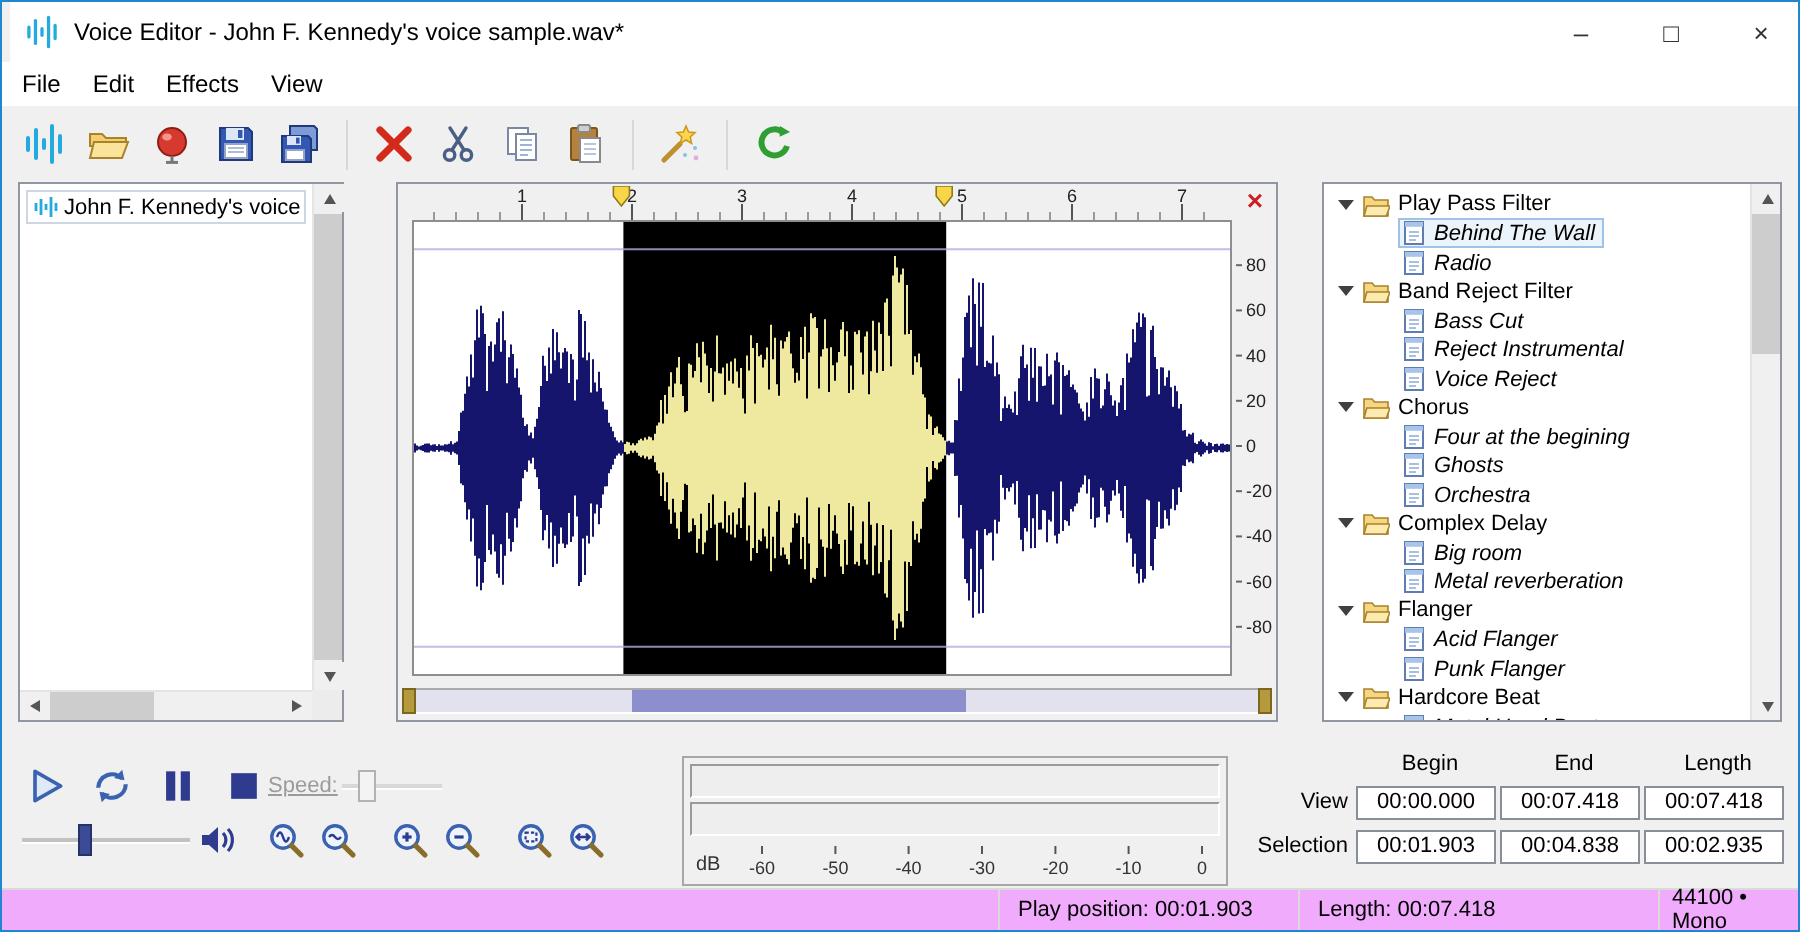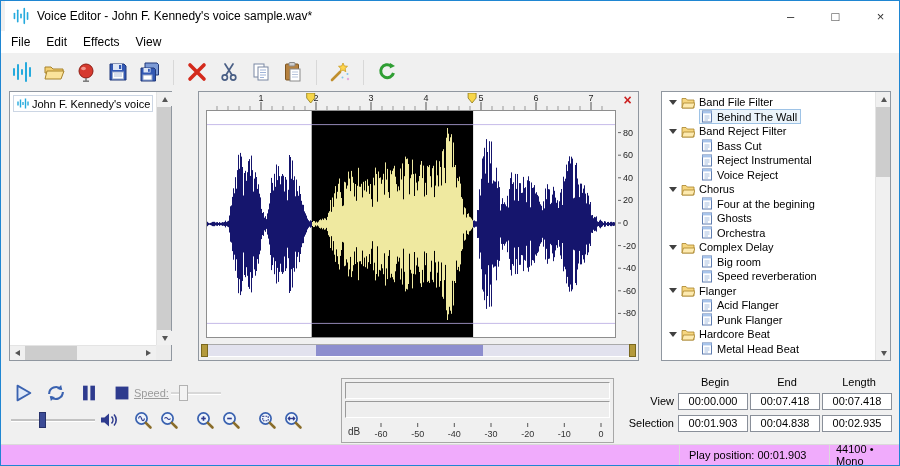--- a/index.html
+++ b/index.html
@@ -50,21 +50,21 @@
 .gold{width:7px;background:#b49a3c;border:1px solid #7a681f;flex:none;}
 .wtrack{position:relative;flex:1;background:#e2e2ee;border-top:1px solid #aaa;border-bottom:1px solid #fff;}
 .sel-range{position:absolute;top:0;bottom:0;background:#8d8ece;}
 .treepanel{position:absolute;left:660px;top:90px;width:230px;height:270px;border:1px solid #9097a0;background:#fff;overflow:hidden;}
 .tree{position:absolute;left:0;top:3px;right:16px;bottom:0;overflow:hidden;}
 .trow{height:14.5px;display:flex;align-items:center;font-size:11px;white-space:nowrap;}
 .trow.folder{padding-left:7px;}
 .trow.child{padding-left:37px;}
 .tri{width:0;height:0;border-left:4px solid transparent;border-right:4px solid transparent;border-top:5px solid #404040;margin-right:4px;flex:none;}
 .ticon{margin-right:4px;flex:none;}
-.fwrap{display:inline-flex;align-items:center;border:1px solid transparent;padding:0 3px 0 1px;}
+.fwrap{display:inline-flex;align-items:flex-end;border:1px solid transparent;padding:0 3px 0 1px;font-style:italic;}
 .fwrap.focused{border-color:#9ec3e6;background:#ebf4fb;}
 .transport{position:absolute;left:8px;top:378px;display:flex;gap:5px;}
 .pbtn{width:28px;height:27px;border:none;background:transparent;display:flex;align-items:center;justify-content:center;padding:0;}
 .vol-slider{position:absolute;left:10px;top:410px;width:84px;height:18px;}
 .vtrack{position:absolute;left:0;right:0;top:8px;height:3px;background:#c2c2c2;border-bottom:1px solid #fff;}
 .vthumb{position:absolute;left:28px;top:1px;width:7px;height:16px;background:#3c4b96;border:1px solid #27326b;}
 .spk-btn{position:absolute;left:98px;top:408px;width:24px;height:22px;border:none;background:transparent;padding:0;}
 .speed-label{position:absolute;left:133px;top:386px;font-size:11px;color:#9b9b9b;text-decoration:underline;}
 .speed-slider{position:absolute;left:170px;top:383px;width:50px;height:18px;}
 .sptrack{position:absolute;left:0;right:0;top:8px;height:3px;background:#d8d8d8;border-bottom:1px solid #fff;}
@@ -378,36 +378,52 @@
   <div class="treepanel">
     <div class="tree">
         <div class="trow folder">
           <span class="tri"></span>
           <span class="ticon">
             <svg width="14" height="13" viewBox="0 0 14 13">
               <path d="M1 2.5h4l1.3 1.5H13V12H1z" fill="#f6d680" stroke="#a8832a" stroke-width=".8"></path>
               <path d="M1 12l1.4-5H14l-1.8 5z" fill="#fdeab0" stroke="#a8832a" stroke-width=".8"></path>
             </svg>
           </span>
-          <span>Band File Filter</span>
+          <span>Play Pass Filter</span>
         </div>
         <div class="trow child">
           <span class="fwrap focused">
             <span class="ticon">
               <svg width="12" height="13" viewBox="0 0 12 13">
                 <rect x="1.5" y="1" width="9" height="11" fill="#fff" stroke="#5f7db0"></rect>
                 <rect x="1.5" y="1" width="9" height="2.4" fill="#a8c4ea"></rect>
                 <g stroke="#9db8dd" stroke-width=".9">
                   <line x1="3.5" y1="6" x2="8.5" y2="6"></line>
                   <line x1="3.5" y1="8" x2="8.5" y2="8"></line>
                   <line x1="3.5" y1="10" x2="7" y2="10"></line>
                 </g>
               </svg>
             </span>
             <span>Behind The Wall</span>
+          </span>
+        </div>
+        <div class="trow child">
+          <span class="fwrap">
+            <span class="ticon">
+              <svg width="12" height="13" viewBox="0 0 12 13">
+                <rect x="1.5" y="1" width="9" height="11" fill="#fff" stroke="#5f7db0"></rect>
+                <rect x="1.5" y="1" width="9" height="2.4" fill="#a8c4ea"></rect>
+                <g stroke="#9db8dd" stroke-width=".9">
+                  <line x1="3.5" y1="6" x2="8.5" y2="6"></line>
+                  <line x1="3.5" y1="8" x2="8.5" y2="8"></line>
+                  <line x1="3.5" y1="10" x2="7" y2="10"></line>
+                </g>
+              </svg>
+            </span>
+            <span>Radio</span>
           </span>
         </div>
         <div class="trow folder">
           <span class="tri"></span>
           <span class="ticon">
             <svg width="14" height="13" viewBox="0 0 14 13">
               <path d="M1 2.5h4l1.3 1.5H13V12H1z" fill="#f6d680" stroke="#a8832a" stroke-width=".8"></path>
               <path d="M1 12l1.4-5H14l-1.8 5z" fill="#fdeab0" stroke="#a8832a" stroke-width=".8"></path>
             </svg>
           </span>
@@ -551,21 +567,21 @@
               <svg width="12" height="13" viewBox="0 0 12 13">
                 <rect x="1.5" y="1" width="9" height="11" fill="#fff" stroke="#5f7db0"></rect>
                 <rect x="1.5" y="1" width="9" height="2.4" fill="#a8c4ea"></rect>
                 <g stroke="#9db8dd" stroke-width=".9">
                   <line x1="3.5" y1="6" x2="8.5" y2="6"></line>
                   <line x1="3.5" y1="8" x2="8.5" y2="8"></line>
                   <line x1="3.5" y1="10" x2="7" y2="10"></line>
                 </g>
               </svg>
             </span>
-            <span>Speed reverberation</span>
+            <span>Metal reverberation</span>
           </span>
         </div>
         <div class="trow folder">
           <span class="tri"></span>
           <span class="ticon">
             <svg width="14" height="13" viewBox="0 0 14 13">
               <path d="M1 2.5h4l1.3 1.5H13V12H1z" fill="#f6d680" stroke="#a8832a" stroke-width=".8"></path>
               <path d="M1 12l1.4-5H14l-1.8 5z" fill="#fdeab0" stroke="#a8832a" stroke-width=".8"></path>
             </svg>
           </span>
@@ -799,15 +815,16 @@
         <div class="pt-label">Selection</div>
         <div class="pt-cell">00:01.903</div>
         <div class="pt-cell">00:04.838</div>
         <div class="pt-cell">00:02.935</div>
       </div>
     </div>
 
   <div class="statusbar">
     <div class="ss grow"></div>
     <div class="ss s2">Play position: 00:01.903</div>
+    <div class="ss s3">Length: 00:07.418</div>
     <div class="ss s4">44100 • Mono</div>
   </div>
 </div>
 
 </body></html>

